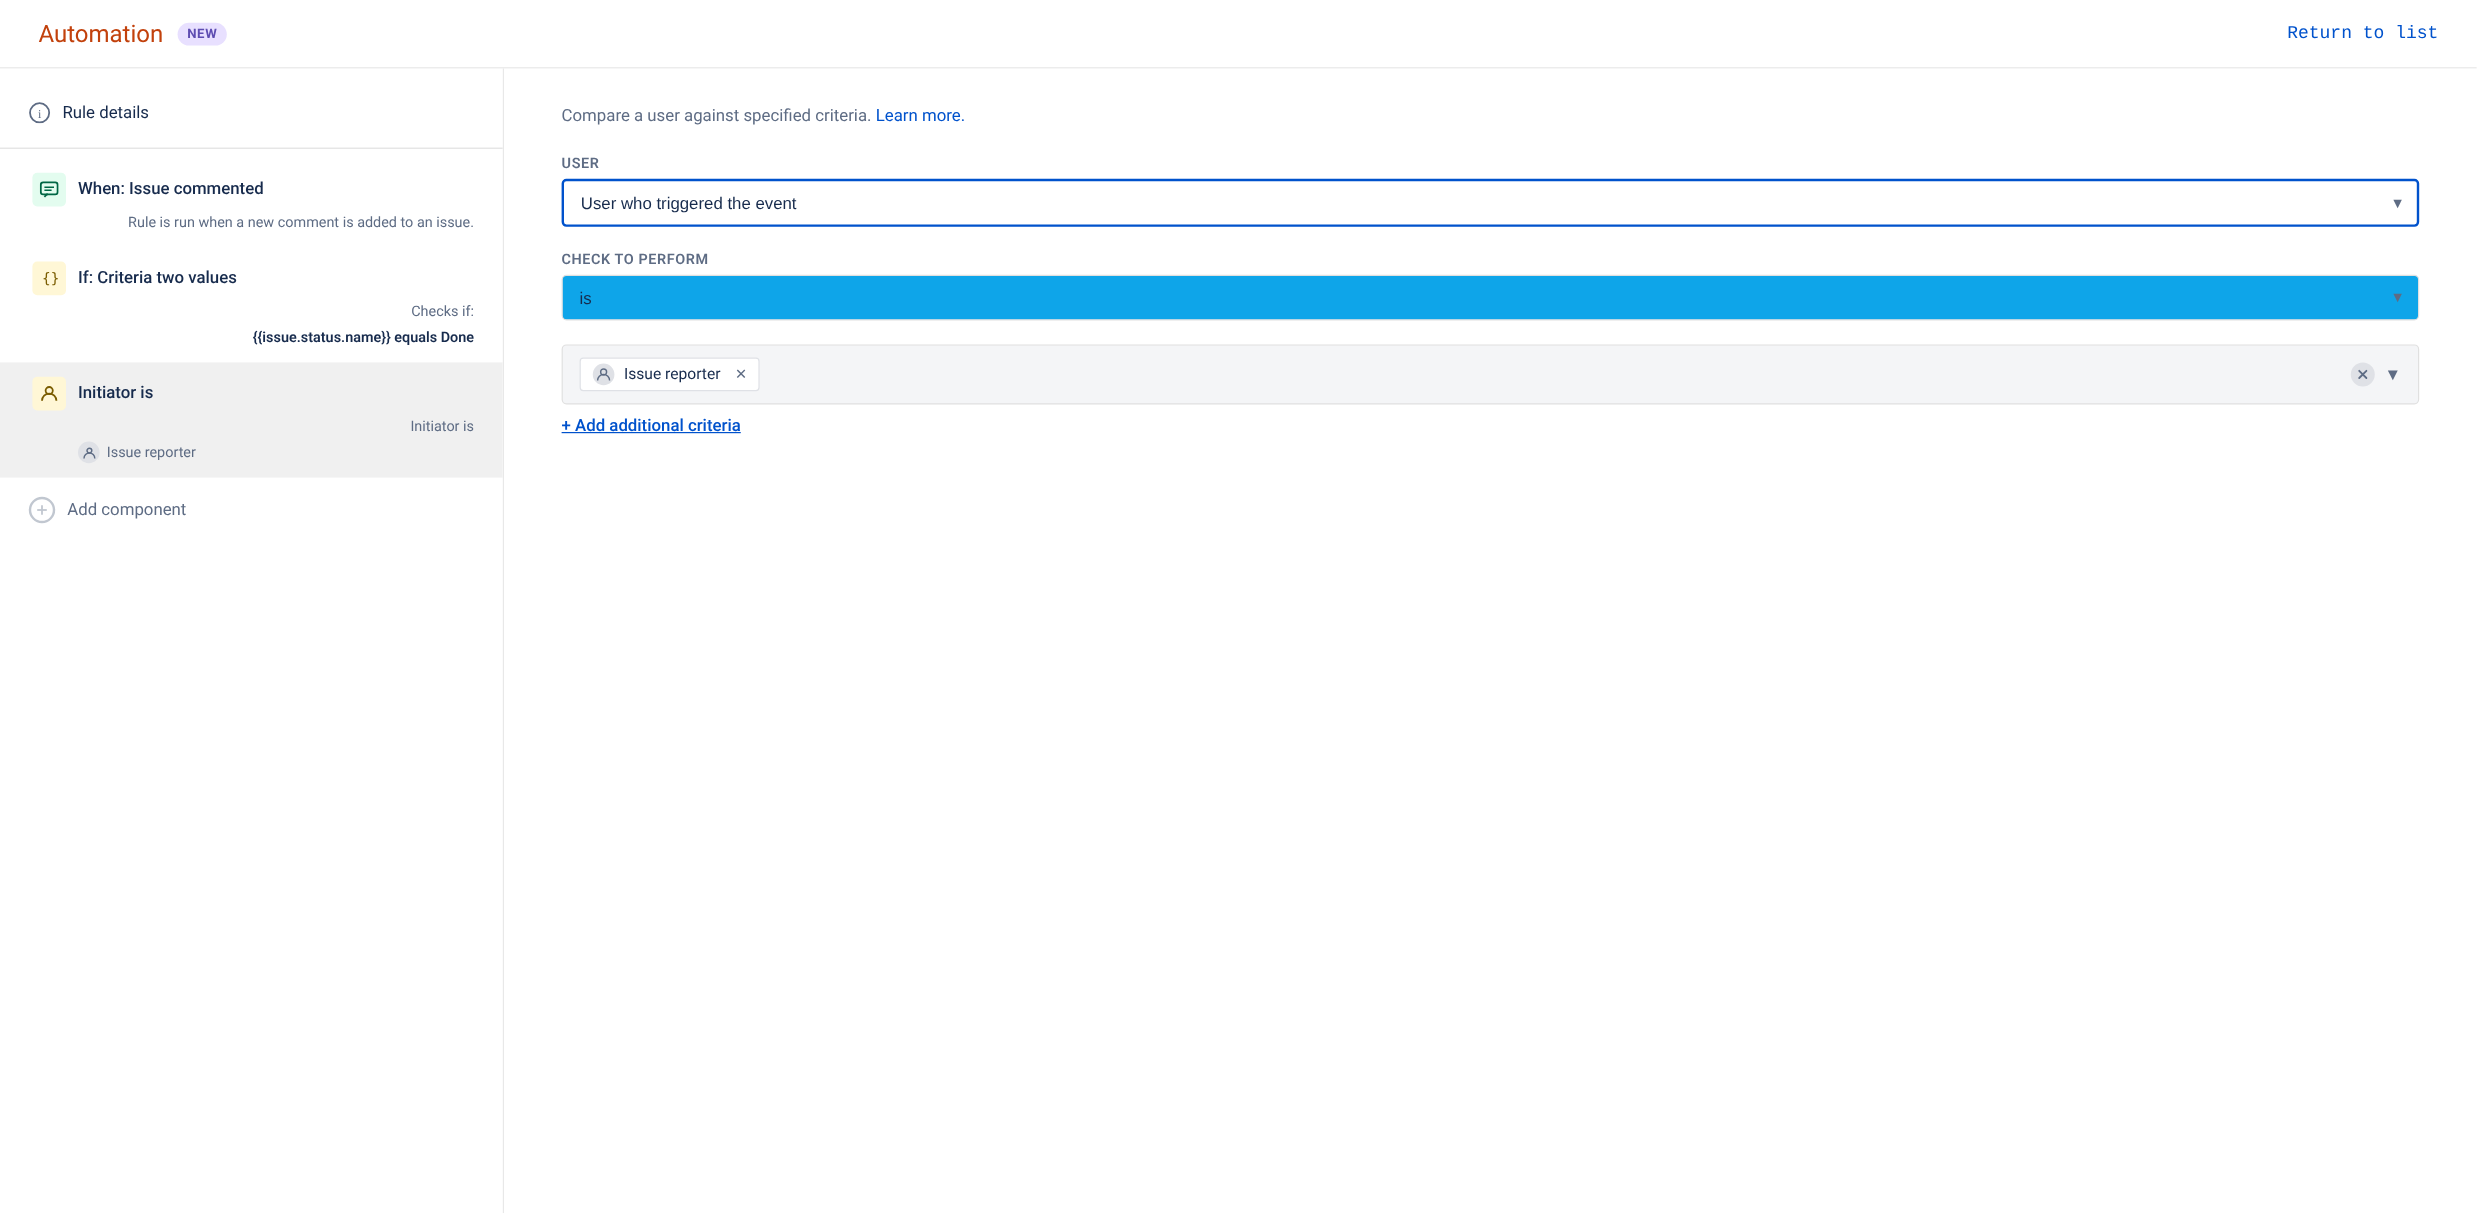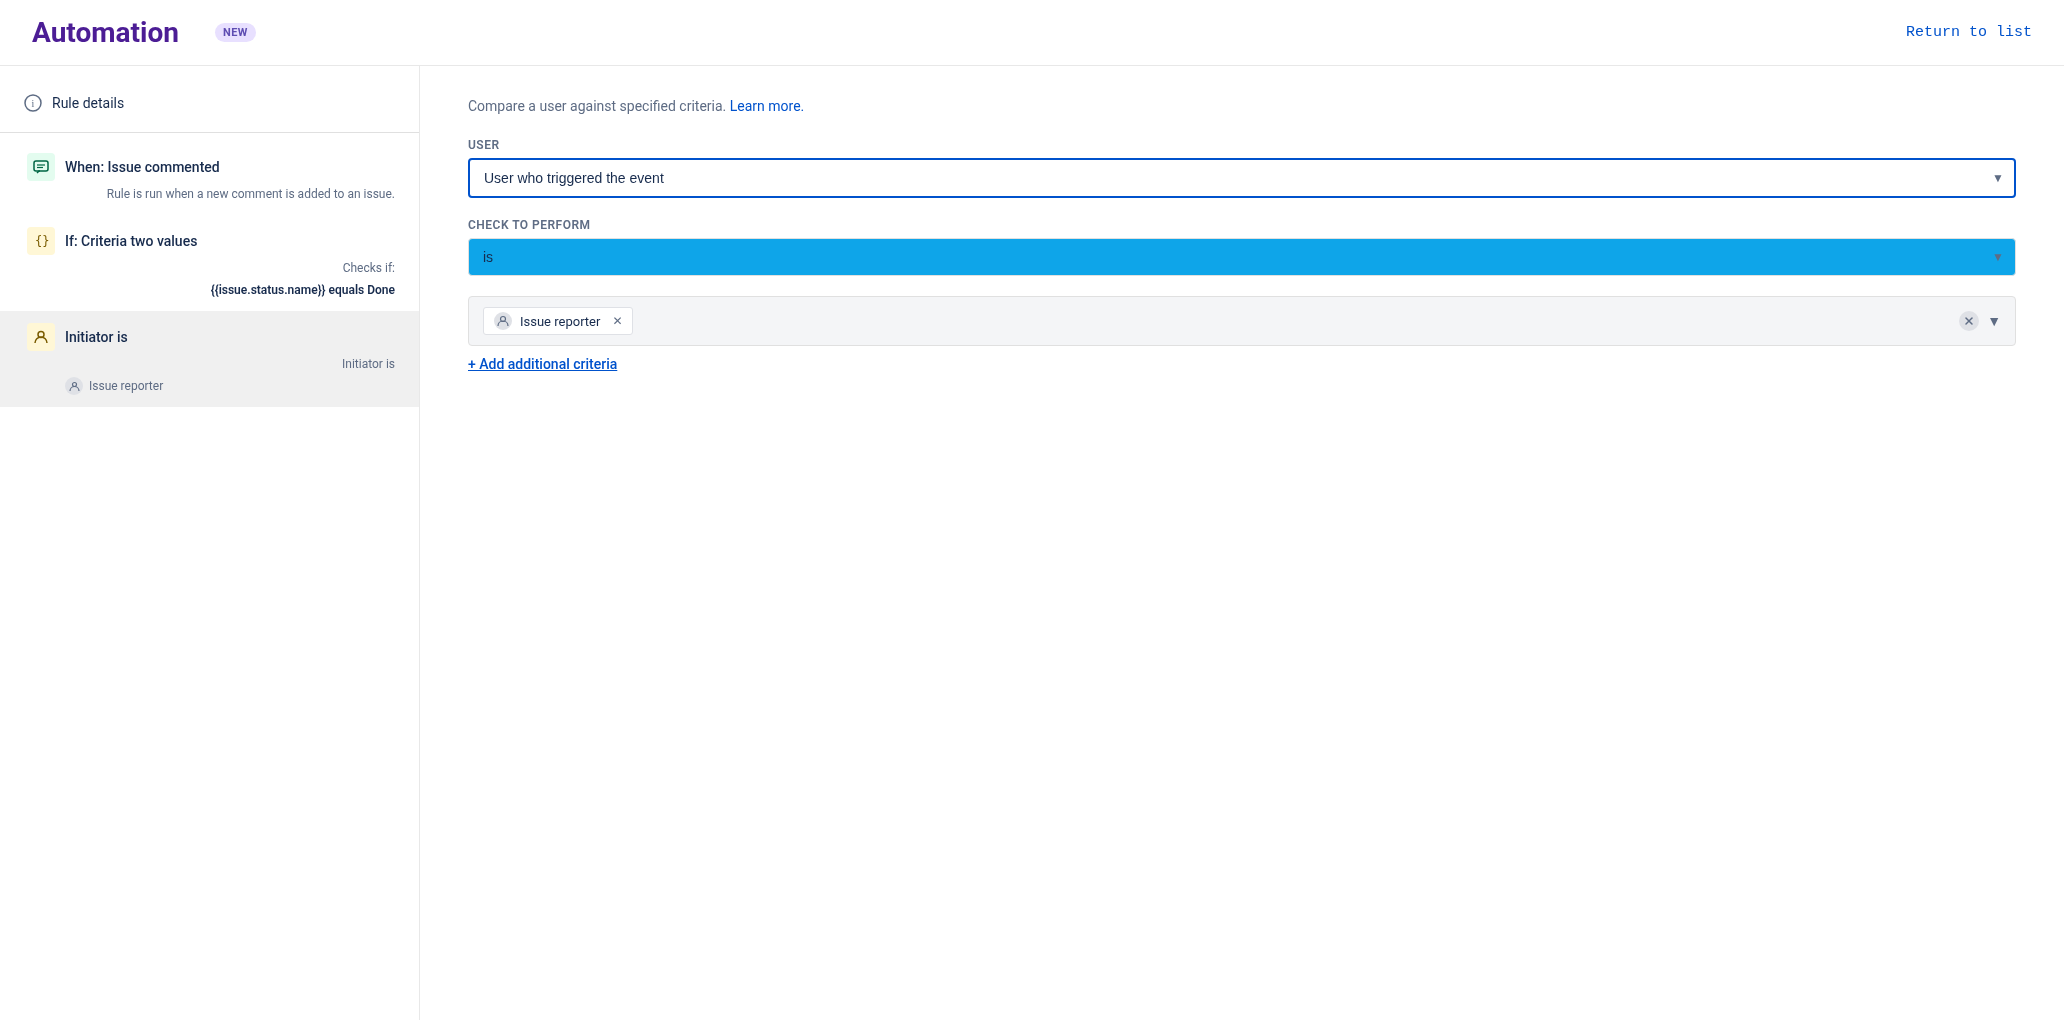--- a/index.html
+++ b/index.html
@@ -15,33 +15,32 @@
       justify-content: space-between;
       padding: 16px 32px;
       border-bottom: 1px solid #e8e8e8;
     }
     .app-title-group {
       display: flex;
       align-items: center;
       gap: 12px;
     }
     .app-title {
-      font-size: 28px;
-      font-weight: 700;
-      color: #4c1d95;
+      font-size: 20px;
+      font-weight: 400;
+      color: #c2410c;
     }
     .badge-new {
       background: #e8e0ff;
       color: #5e4db2;
       font-size: 11px;
       font-weight: 700;
       padding: 3px 8px;
       border-radius: 12px;
       letter-spacing: 0.5px;
-      margin-left: 24px;
     }
     .return-link {
       color: #0052cc;
       font-size: 15px;
       font-weight: 500;
       cursor: pointer;
       text-decoration: none;
       font-family: Liberation Mono, monospace;
     }
 
@@ -389,20 +388,29 @@
         <div class="criteria-tag-icon">
           <svg width="11" height="11" viewBox="0 0 11 11">
             <circle cx="5.5" cy="3.5" r="2" fill="none" stroke="#5e6c84" stroke-width="1.2"></circle>
             <path d="M1 10c0-2.5 2-4.5 4.5-4.5S10 7.5 10 10" fill="none" stroke="#5e6c84" stroke-width="1.2"></path>
           </svg>
         </div>
         <span>Issue reporter</span>
       </div>
     </div>
 
+    <div class="add-component">
+      <div class="circle-icon">
+        <svg width="10" height="10" viewBox="0 0 10 10">
+          <line x1="5" y1="1" x2="5" y2="9" stroke="#c1c7d0" stroke-width="1.5"></line>
+          <line x1="1" y1="5" x2="9" y2="5" stroke="#c1c7d0" stroke-width="1.5"></line>
+        </svg>
+      </div>
+      <span>Add component</span>
+    </div>
 
   </div>
 
   <div class="content">
 
 
     <p class="content-desc">
       <span>Compare a user against specified criteria.</span>
       <a href="#">Learn more.</a>
     </p>

